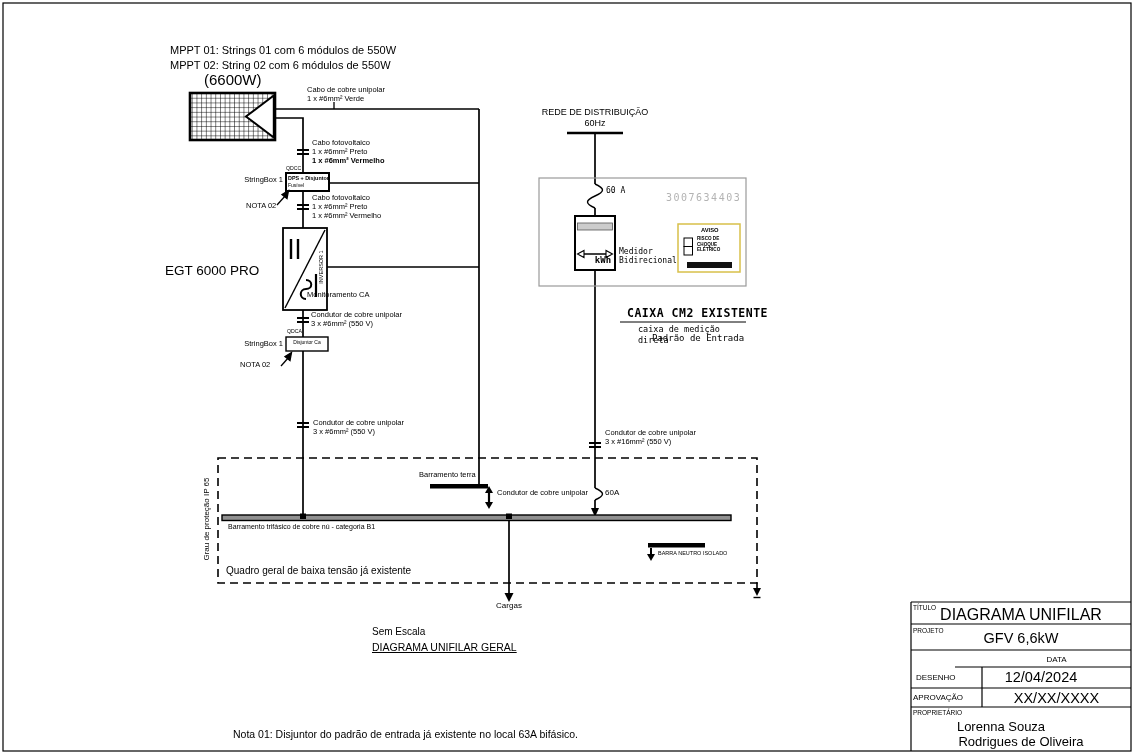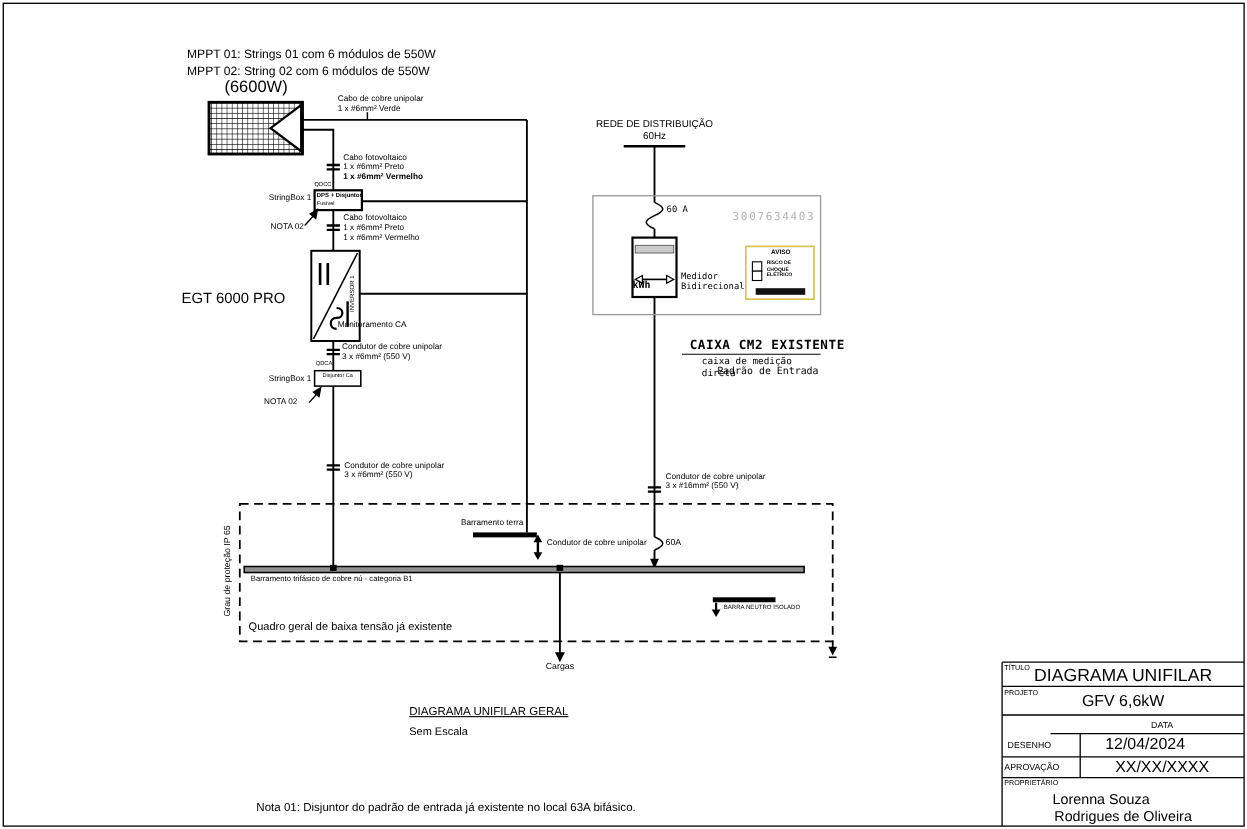--- a/index.html
+++ b/index.html
@@ -194,21 +194,21 @@
   <div class="l c" style="left:530px;top:107px;width:130px;font-size:9px;">REDE DE DISTRIBUIÇÃO</div>
   <div class="l c" style="left:530px;top:118px;width:130px;font-size:9px;">60Hz</div>
 
   <div class="l mono" style="left:606px;top:186px;font-size:8px;">60 A</div>
   <div class="l mono gray" style="left:666px;top:192px;font-size:10px;letter-spacing:1.5px;">3007634403</div>
 
   <div class="l mono" style="left:619px;top:247px;font-size:8px;">
     <div>Medidor</div>
     <div>Bidirecional</div>
   </div>
-  <div class="l c mono b" style="left:575px;top:255px;width:16px;font-size:9px;">kWh</div>
+  <div class="l c mono b" style="left:575px;top:255px;width:56px;font-size:9px;">kWh</div>
 
   <div class="l b" style="left:701px;top:227px;font-size:5.8px;">AVISO</div>
   <div class="l b" style="left:697px;top:236px;font-size:4.6px;line-height:1.2;">
     <div>RISCO DE</div>
     <div>CHOQUE</div>
     <div>ELÉTRICO</div>
   </div>
 
   <div class="l mono" style="left:652px;top:289px;font-size:9px;margin-top:44px;">Padrão de Entrada</div>
   <div class="l mono b" style="left:627px;top:307px;font-size:11.5px;letter-spacing:0.5px;">CAIXA CM2 EXISTENTE</div>
@@ -225,21 +225,21 @@
   <div class="l rot" style="left:207px;top:519px;font-size:8px;">Grau de proteção IP 65</div>
   <div class="l" style="left:419px;top:471px;font-size:7.5px;">Barramento terra</div>
   <div class="l" style="left:497px;top:489px;font-size:7.5px;">Condutor de cobre unipolar</div>
   <div class="l" style="left:605px;top:488px;font-size:8px;">60A</div>
   <div class="l" style="left:228px;top:523px;font-size:7px;">Barramento trifásico de cobre nú - categoria B1</div>
   <div class="l" style="left:658px;top:550px;font-size:5.5px;">BARRA NEUTRO ISOLADO</div>
   <div class="l" style="left:226px;top:565px;font-size:10px;">Quadro geral de baixa tensão já existente</div>
   <div class="l c" style="left:480px;top:601px;width:58px;font-size:8px;">Cargas</div>
 
   <div class="l u" style="left:372px;top:641px;font-size:10.5px;">DIAGRAMA UNIFILAR GERAL</div>
-  <div class="l" style="left:372px;top:660px;font-size:10px;">Sem Escala</div>
+  <div class="l" style="left:372px;top:626px;font-size:10px;">Sem Escala</div>
   <div class="l" style="left:233px;top:728px;font-size:10.5px;">Nota 01: Disjuntor do padrão de entrada já existente no local 63A bifásico.</div>
 
   <div class="l" style="left:913px;top:604px;font-size:6.5px;">TÍTULO</div>
   <div class="l c" style="left:911px;top:606px;width:220px;font-size:16px;">DIAGRAMA UNIFILAR</div>
   <div class="l" style="left:913px;top:627px;font-size:6.5px;">PROJETO</div>
   <div class="l c" style="left:911px;top:630px;width:220px;font-size:14.5px;">GFV 6,6kW</div>
   <div class="l c" style="left:982px;top:655px;width:149px;font-size:8px;">DATA</div>
   <div class="l" style="left:916px;top:673px;font-size:8px;">DESENHO</div>
   <div class="l c" style="left:982px;top:669px;width:118px;font-size:14.5px;">12/04/2024</div>
   <div class="l" style="left:913px;top:693px;font-size:8px;">APROVAÇÃO</div>

